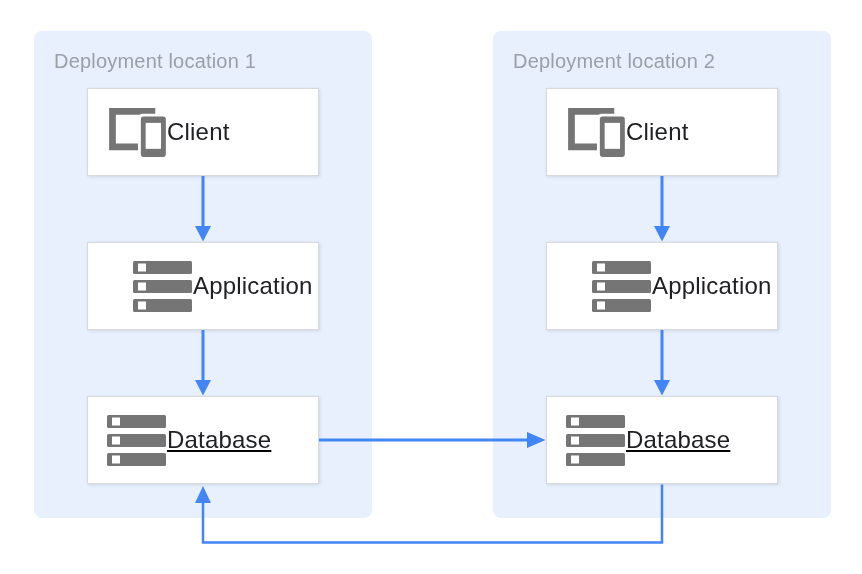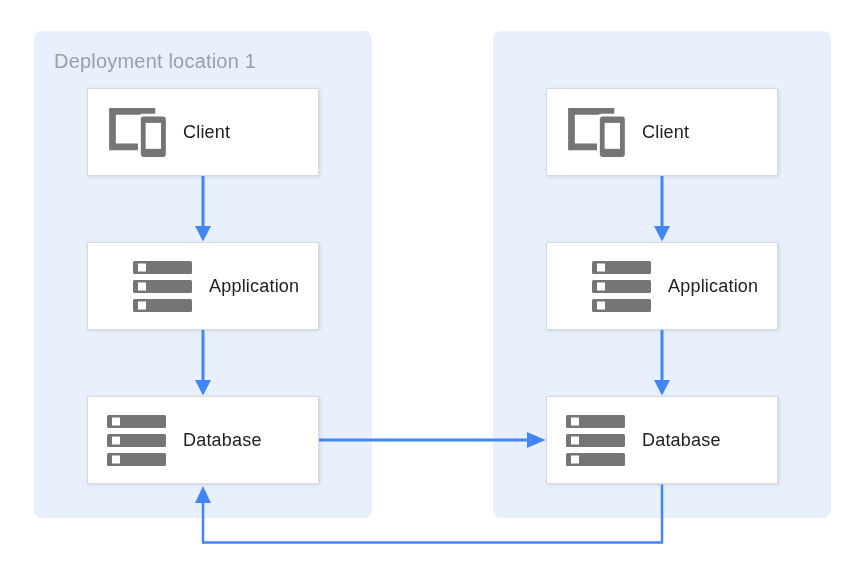--- a/index.html
+++ b/index.html
@@ -19,25 +19,25 @@
     white-space:nowrap;
   }
   .node{
     position:absolute;left:53px;width:232px;height:88px;box-sizing:border-box;
     background:#ffffff;border:1px solid #d7d9dc;
     box-shadow:1px 1px 3px rgba(60,64,67,.15);
     display:flex;align-items:center;padding-left:19px;
   }
   .node--row1{top:57px;}
   .node--row2{top:211px;padding-left:45px;}
-  .node--row3{top:365px;}
+  .node--row3{top:365px;text-decoration:underline;}
   .icon{display:flex;align-items:center;justify-content:center;width:59px;flex:0 0 59px;}
   .icon svg{display:block;}
   .node-label{
-    margin-left:17px;font-size:18px;color:#202124;letter-spacing:.2px;white-space:nowrap;
+    margin-left:1px;font-size:24px;color:#202124;letter-spacing:.2px;white-space:nowrap;
   }
   .arrows{position:absolute;left:0;top:0;pointer-events:none;}
 </style>
 </head>
 <body>
 
 <div class="canvas">
 
   <section class="zone zone--1">
     <h2 class="zone-title">Deployment location 1</h2>
@@ -85,20 +85,21 @@
             <rect x="5" y="21.5" width="8" height="8"></rect>
             <rect x="5" y="40.5" width="8" height="8"></rect>
           </g>
         </svg>
       </span>
       <span class="node-label">Database</span>
     </div>
   </section>
 
   <section class="zone zone--2">
+    <h2 class="zone-title">Deployment location 2</h2>
 
     <div class="node node--row1">
       <span class="icon">
         <svg width="58" height="50" viewBox="0 0 60 52">
           <path fill="#757575" d="M1,1 h48 v7 H8 v30 h28 v7 H1 z"></path>
           <rect x="31" y="7" width="31" height="47" rx="5" fill="#ffffff"></rect>
           <rect x="34" y="10" width="26" height="42" rx="3" fill="#757575"></rect>
           <rect x="39" y="16.5" width="16" height="27" fill="#ffffff"></rect>
         </svg>
       </span>

